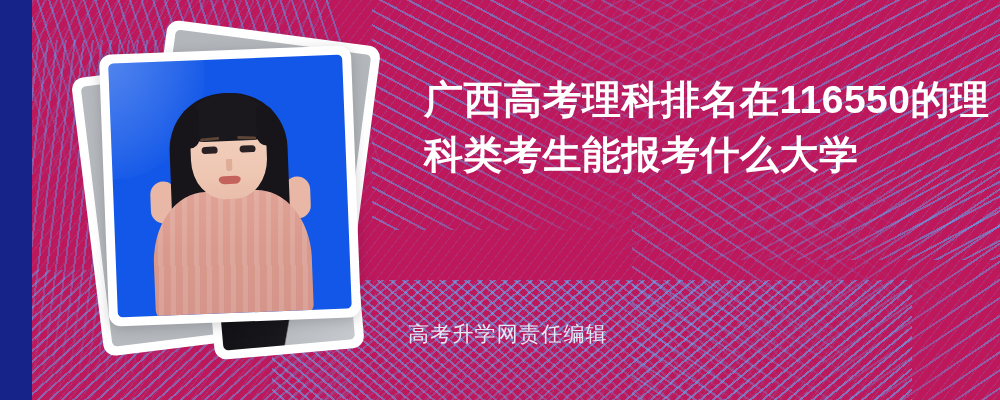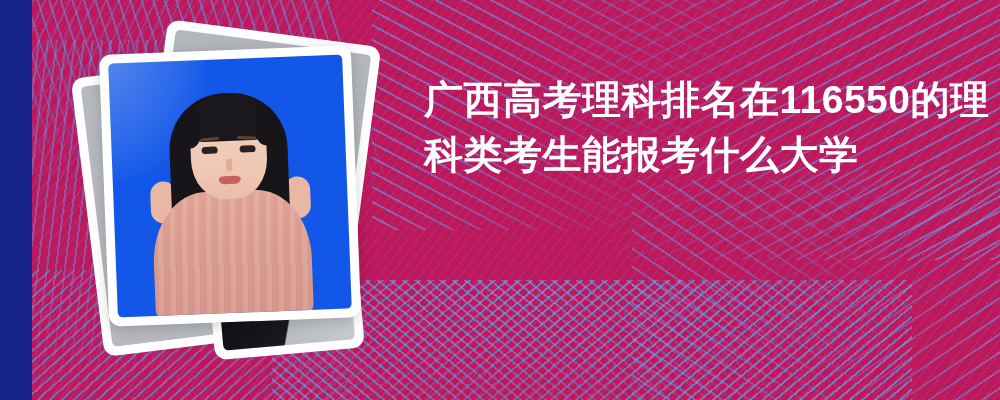--- a/index.html
+++ b/index.html
@@ -523,15 +523,16 @@
         </div>
       </div>
     </div>
 
   </div>
 
   <div class="text-col">
     <h1 class="headline">广西高考理科排名在116550的理科类考生能报考什么大学</h1>
 
 
+    <div class="author-role">高考升学网责任编辑</div>
   </div>
 
 </div>
 
 </body></html>

